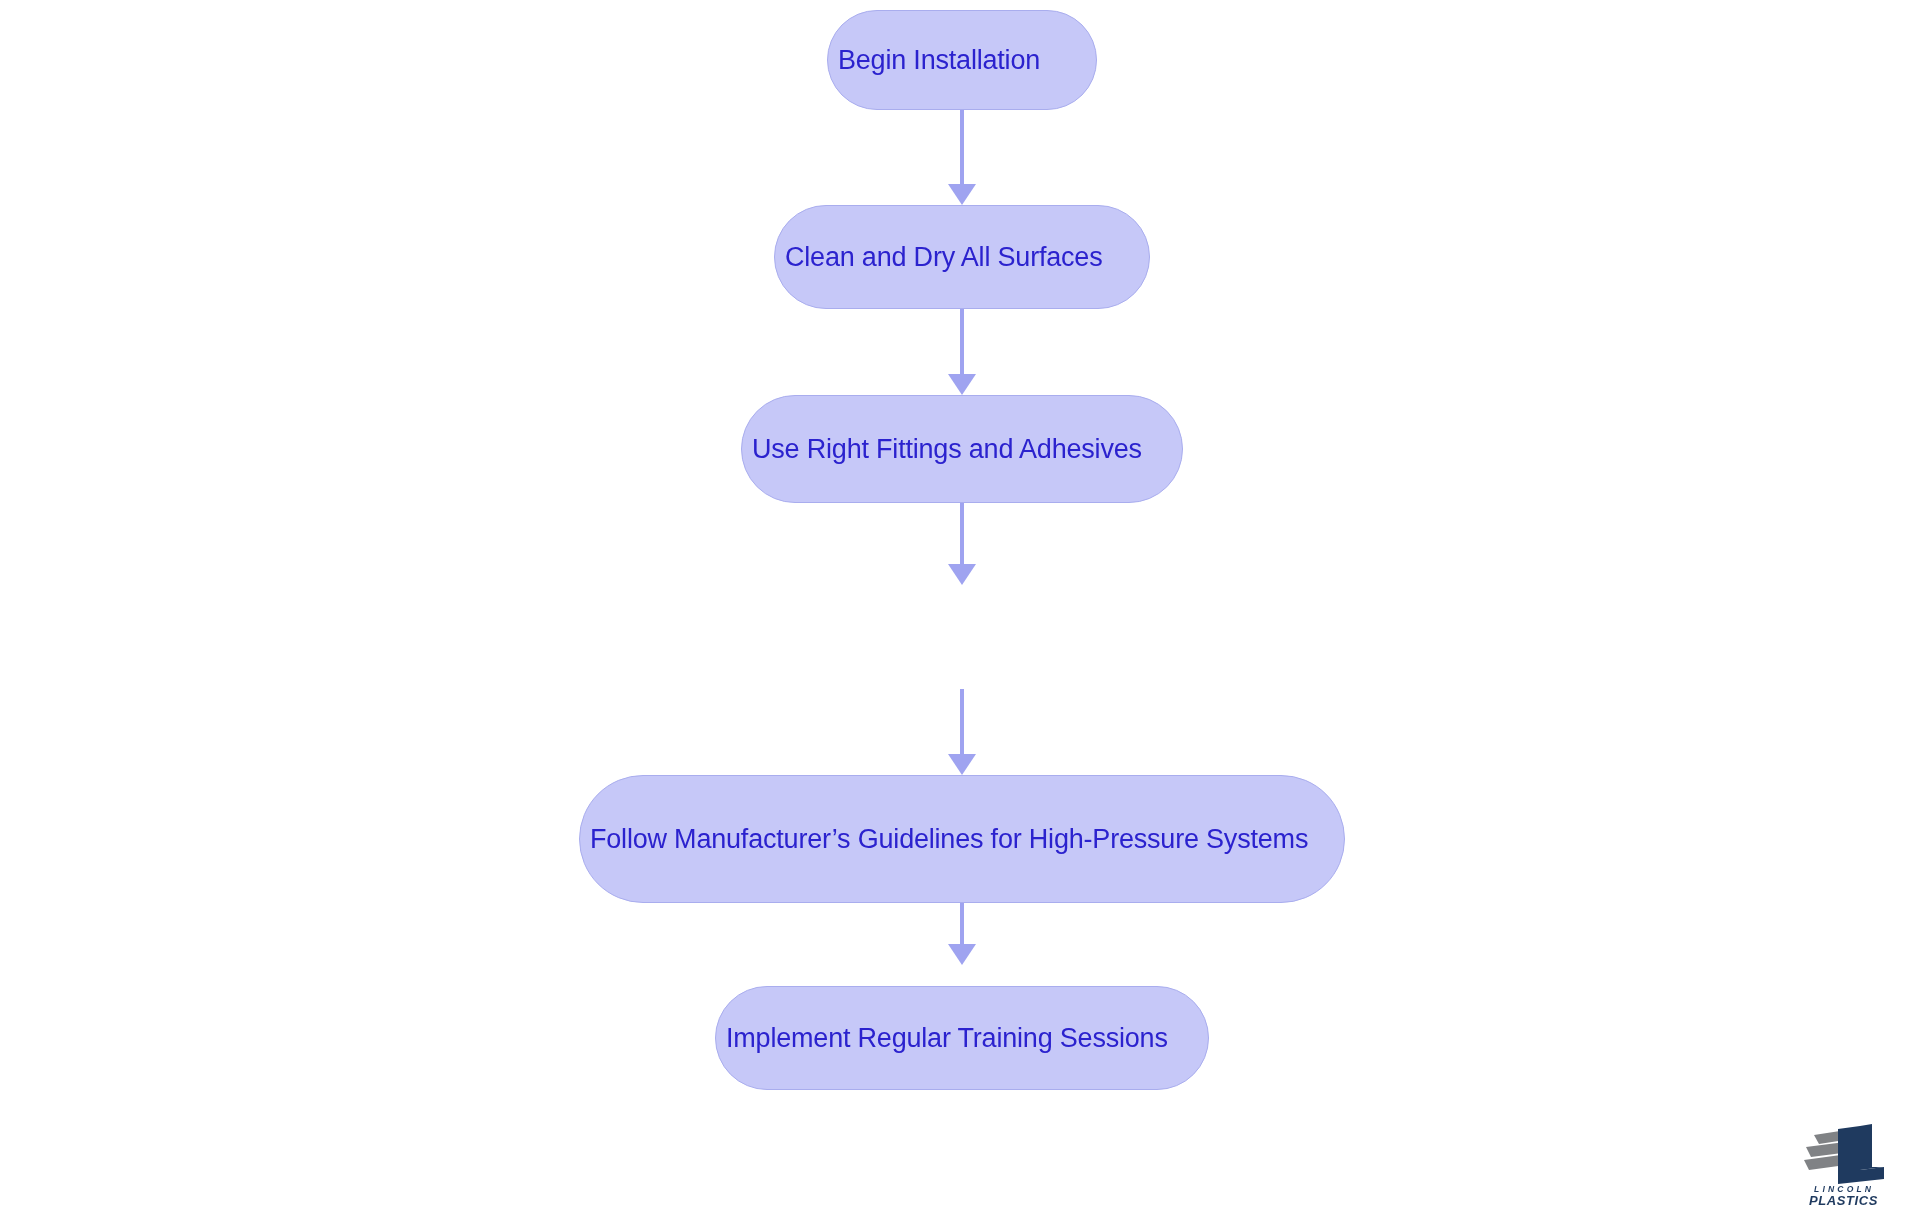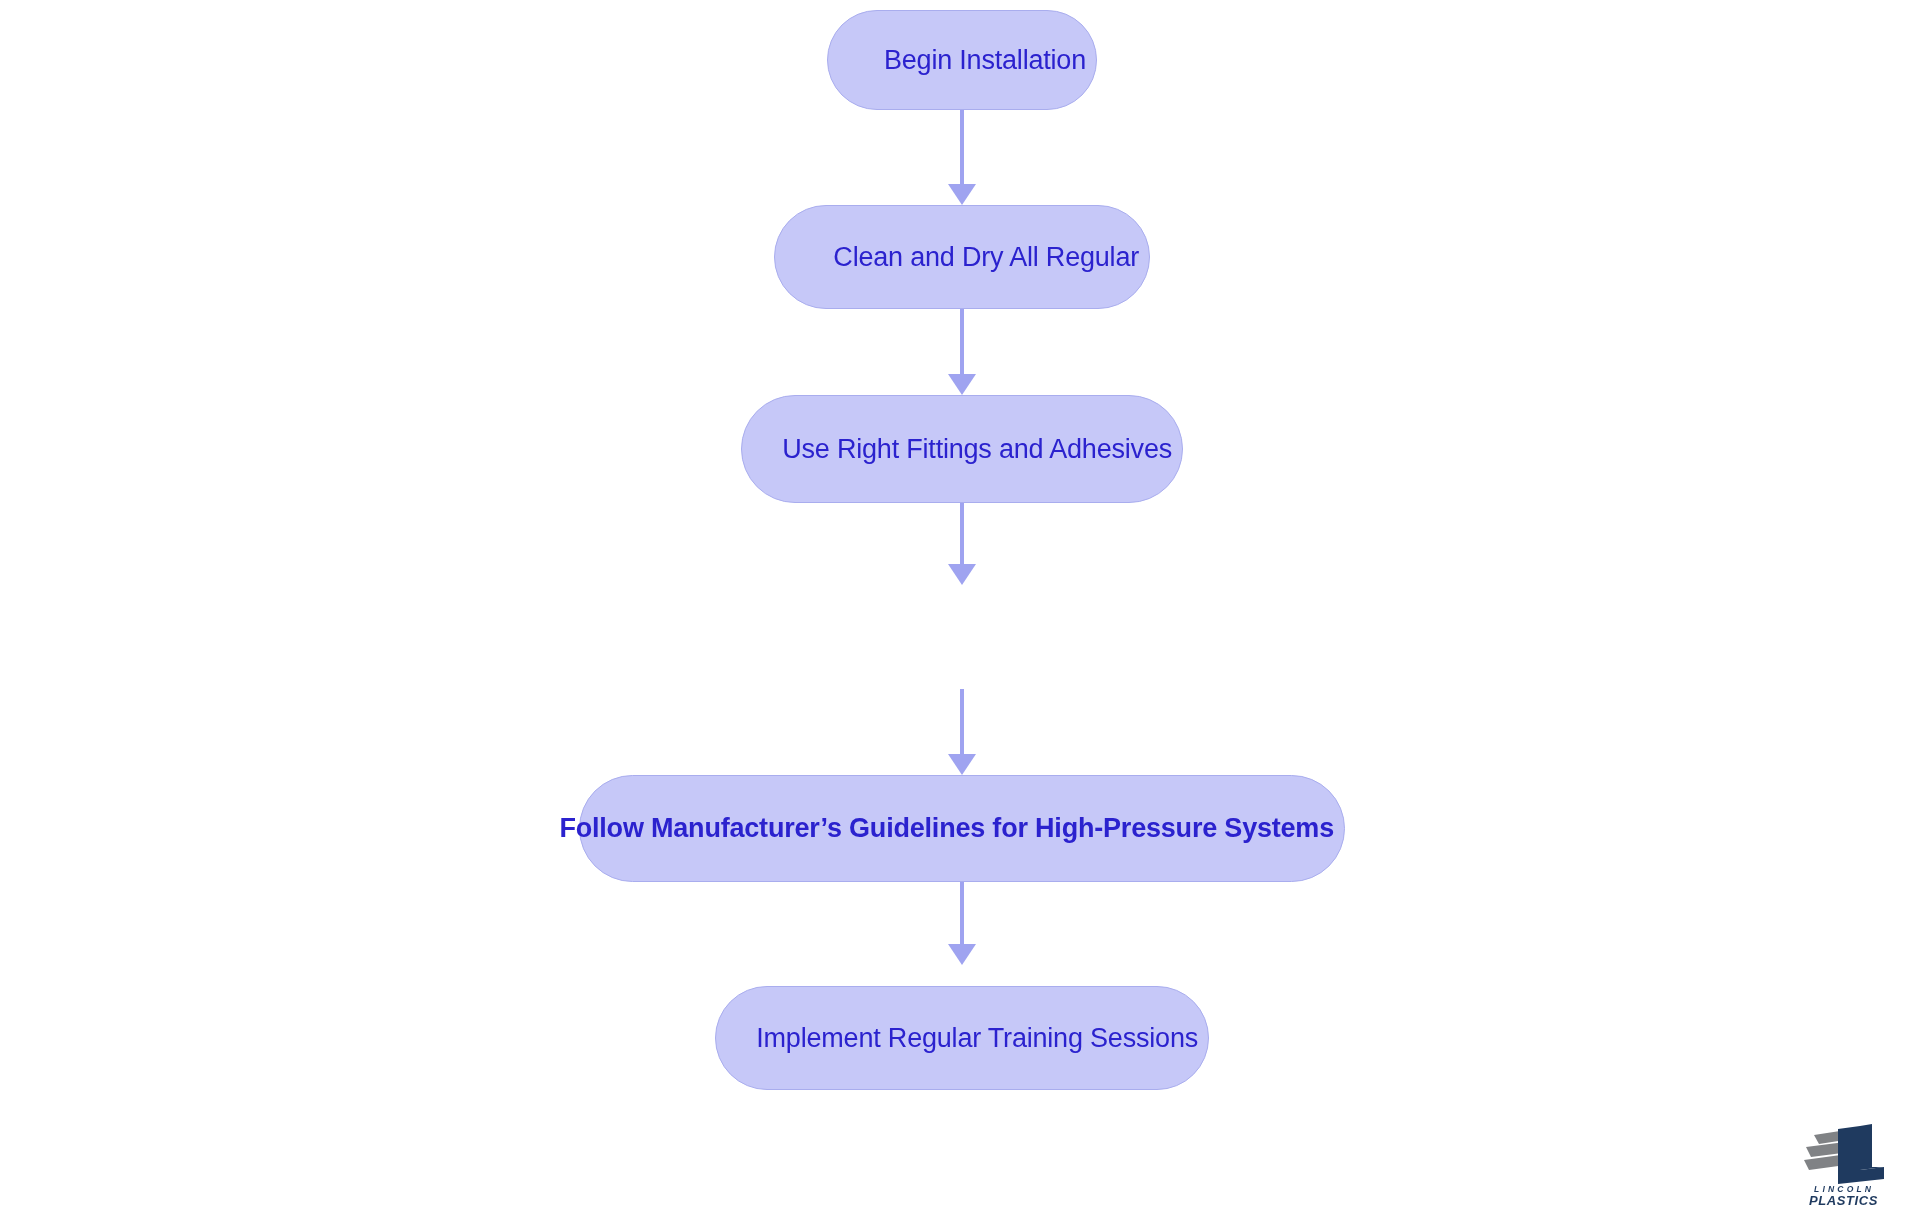--- a/index.html
+++ b/index.html
@@ -26,21 +26,21 @@
     height: 1215px;
   }
   .node {
     position: absolute;
     box-sizing: border-box;
     background: #c6c8f8;
     border: 1.5px solid #a9adee;
     border-radius: 999px;
     display: flex;
     align-items: center;
-    justify-content: flex-end;
+    justify-content: flex-start;
     color: #2b22ce;
     font-family: "Liberation Sans", sans-serif;
     font-size: 27px;
     font-weight: 400;
     letter-spacing: -0.2px;
     white-space: nowrap;
     line-height: 1;
   }
   .node-label {
     display: block;
@@ -83,29 +83,29 @@
       <line x1="962" y1="879" x2="962" y2="946"></line>
       <polygon points="948,944 976,944 962,965" stroke="none"></polygon>
     </g>
   </svg>
 
   <div class="node" style="left:827px; top:10px; width:270px; height:100px;">
     <span class="node-label">Begin Installation</span>
   </div>
 
   <div class="node" style="left:774px; top:205px; width:376px; height:104px;">
-    <span class="node-label">Clean and Dry All Regular</span>
+    <span class="node-label">Clean and Dry All Surfaces</span>
   </div>
 
   <div class="node" style="left:741px; top:395px; width:442px; height:108px;">
     <span class="node-label">Use Right Fittings and Adhesives</span>
   </div>
 
 
-  <div class="node" style="left:579px; top:775px; width:766px; height:107px;font-weight:bold;">
+  <div class="node" style="left:579px; top:775px; width:766px; height:128px;">
     <span class="node-label">Follow Manufacturer’s Guidelines for High-Pressure Systems</span>
   </div>
 
   <div class="node" style="left:715px; top:965px; width:494px; height:104px;margin-top:21px;">
     <span class="node-label">Implement Regular Training Sessions</span>
   </div>
 
   <div id="logo">
     <svg viewBox="0 0 108 90" xmlns="http://www.w3.org/2000/svg">
 

